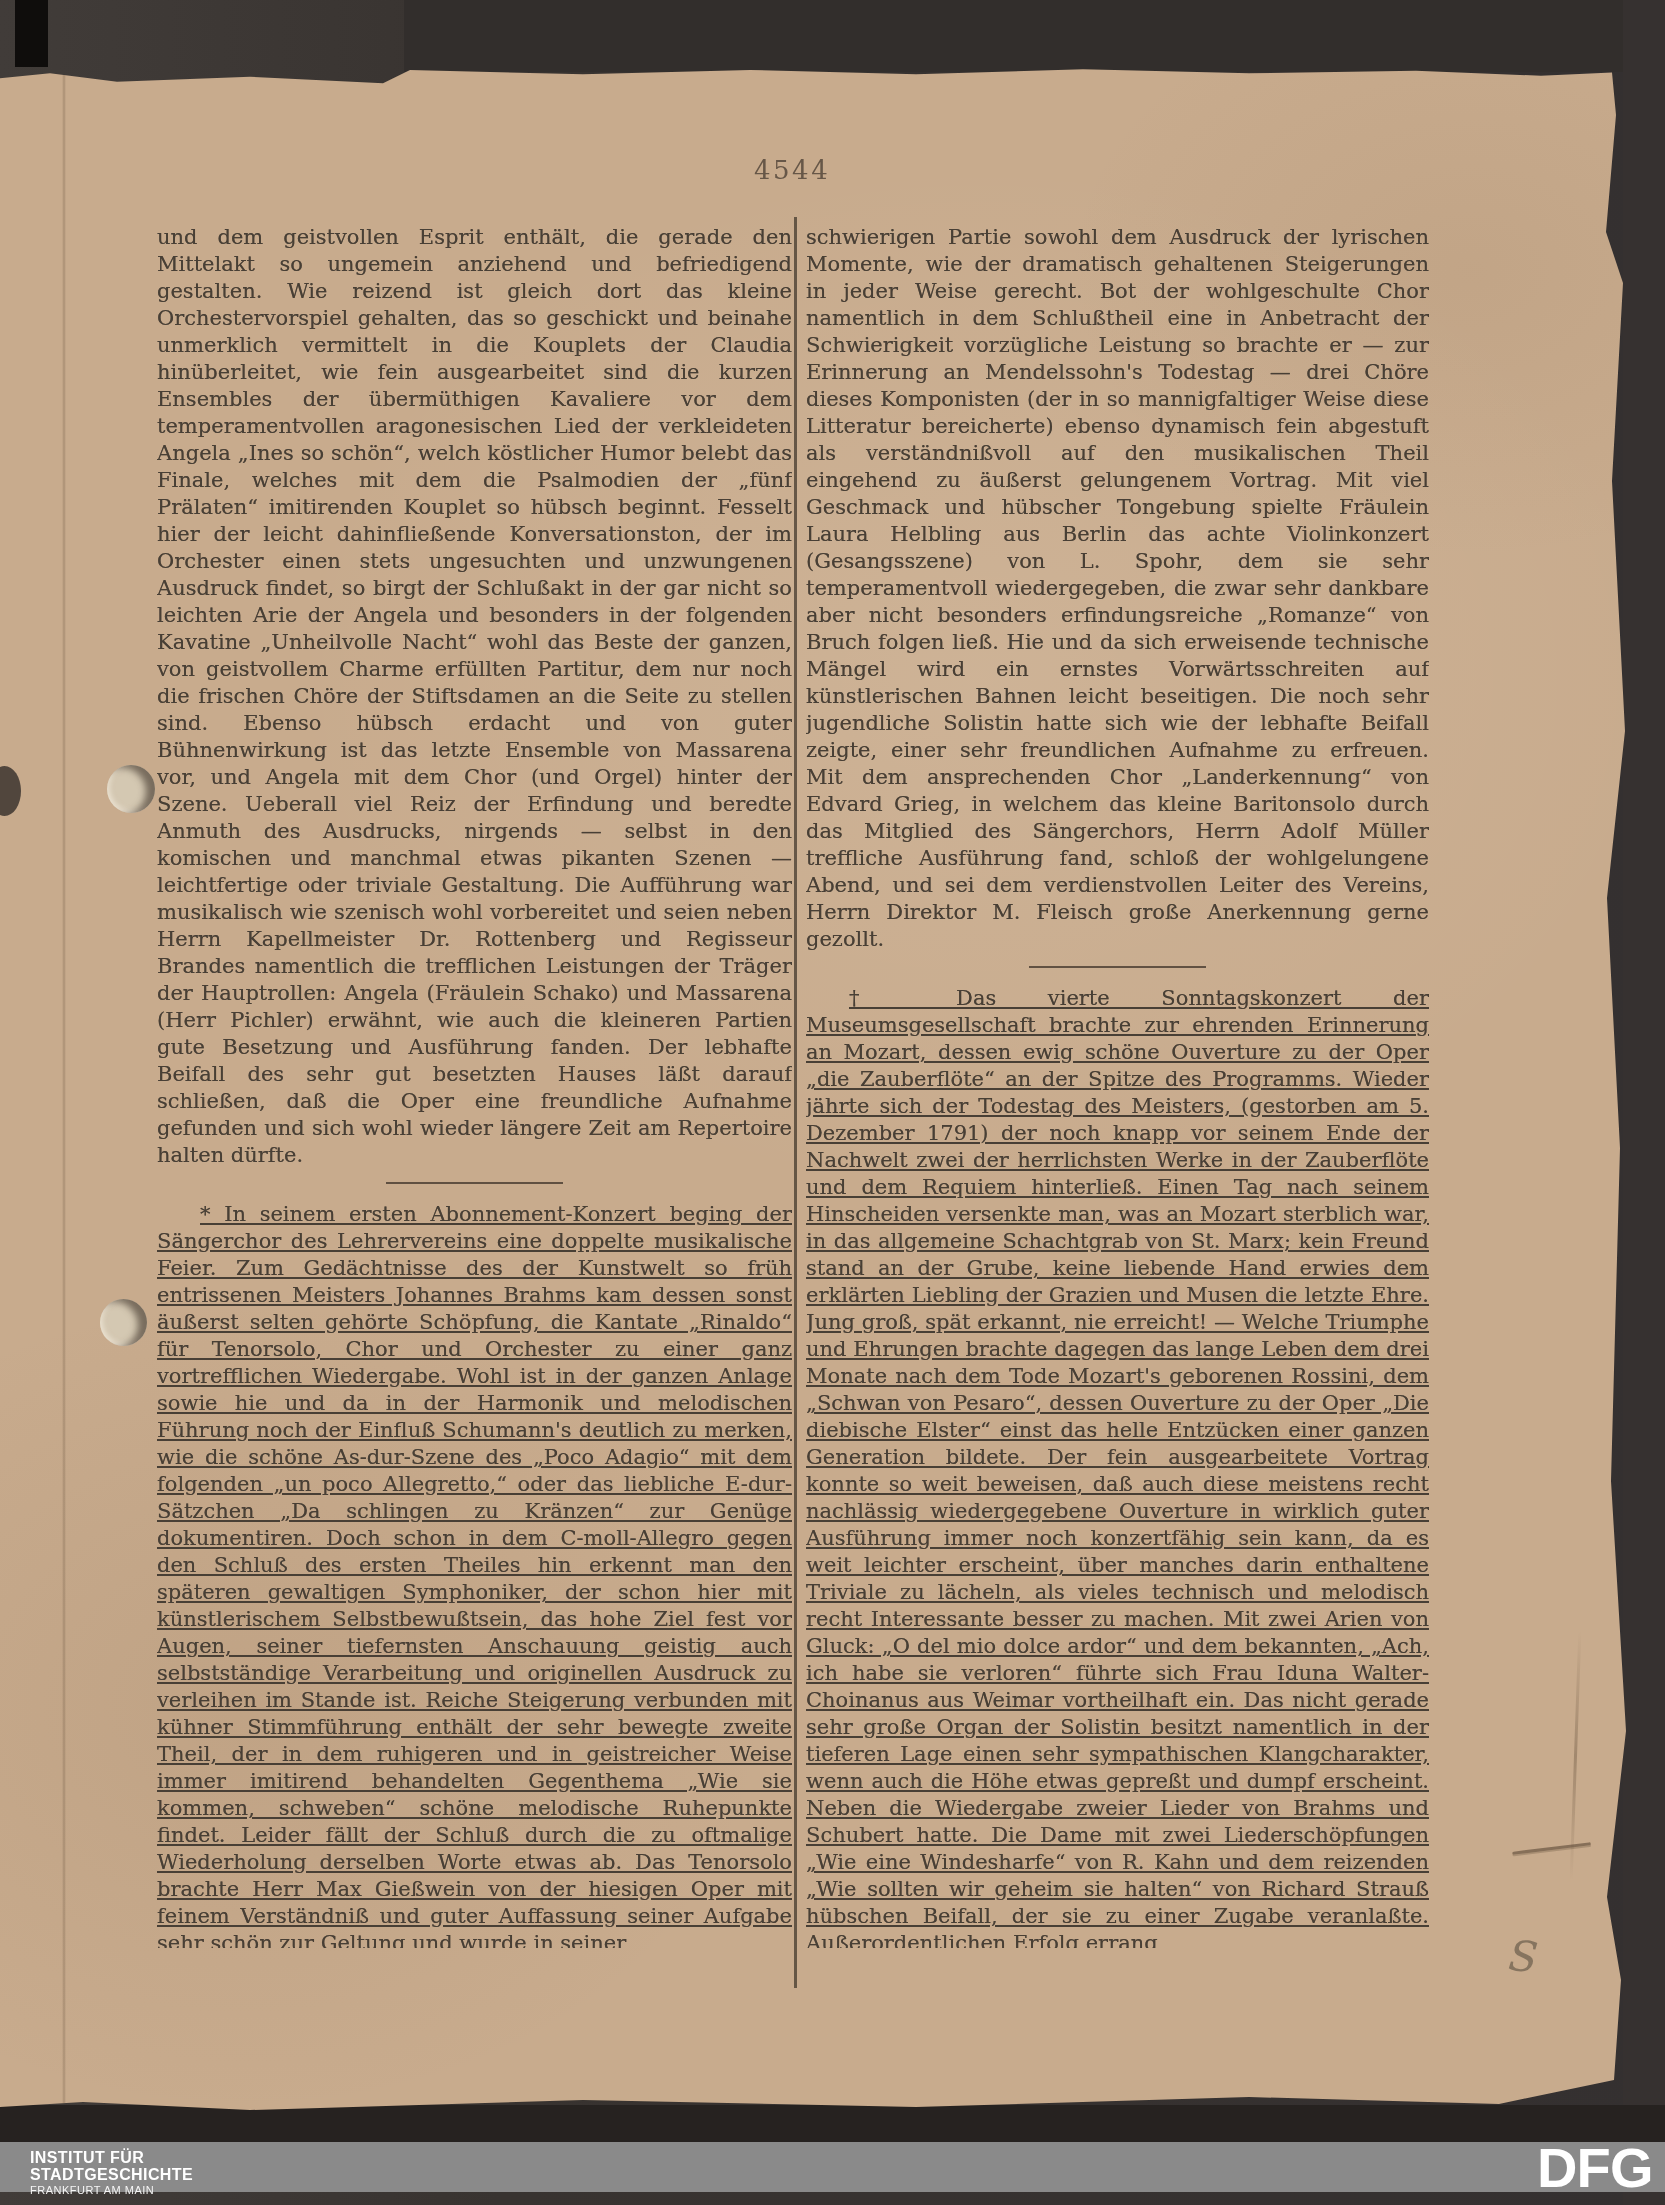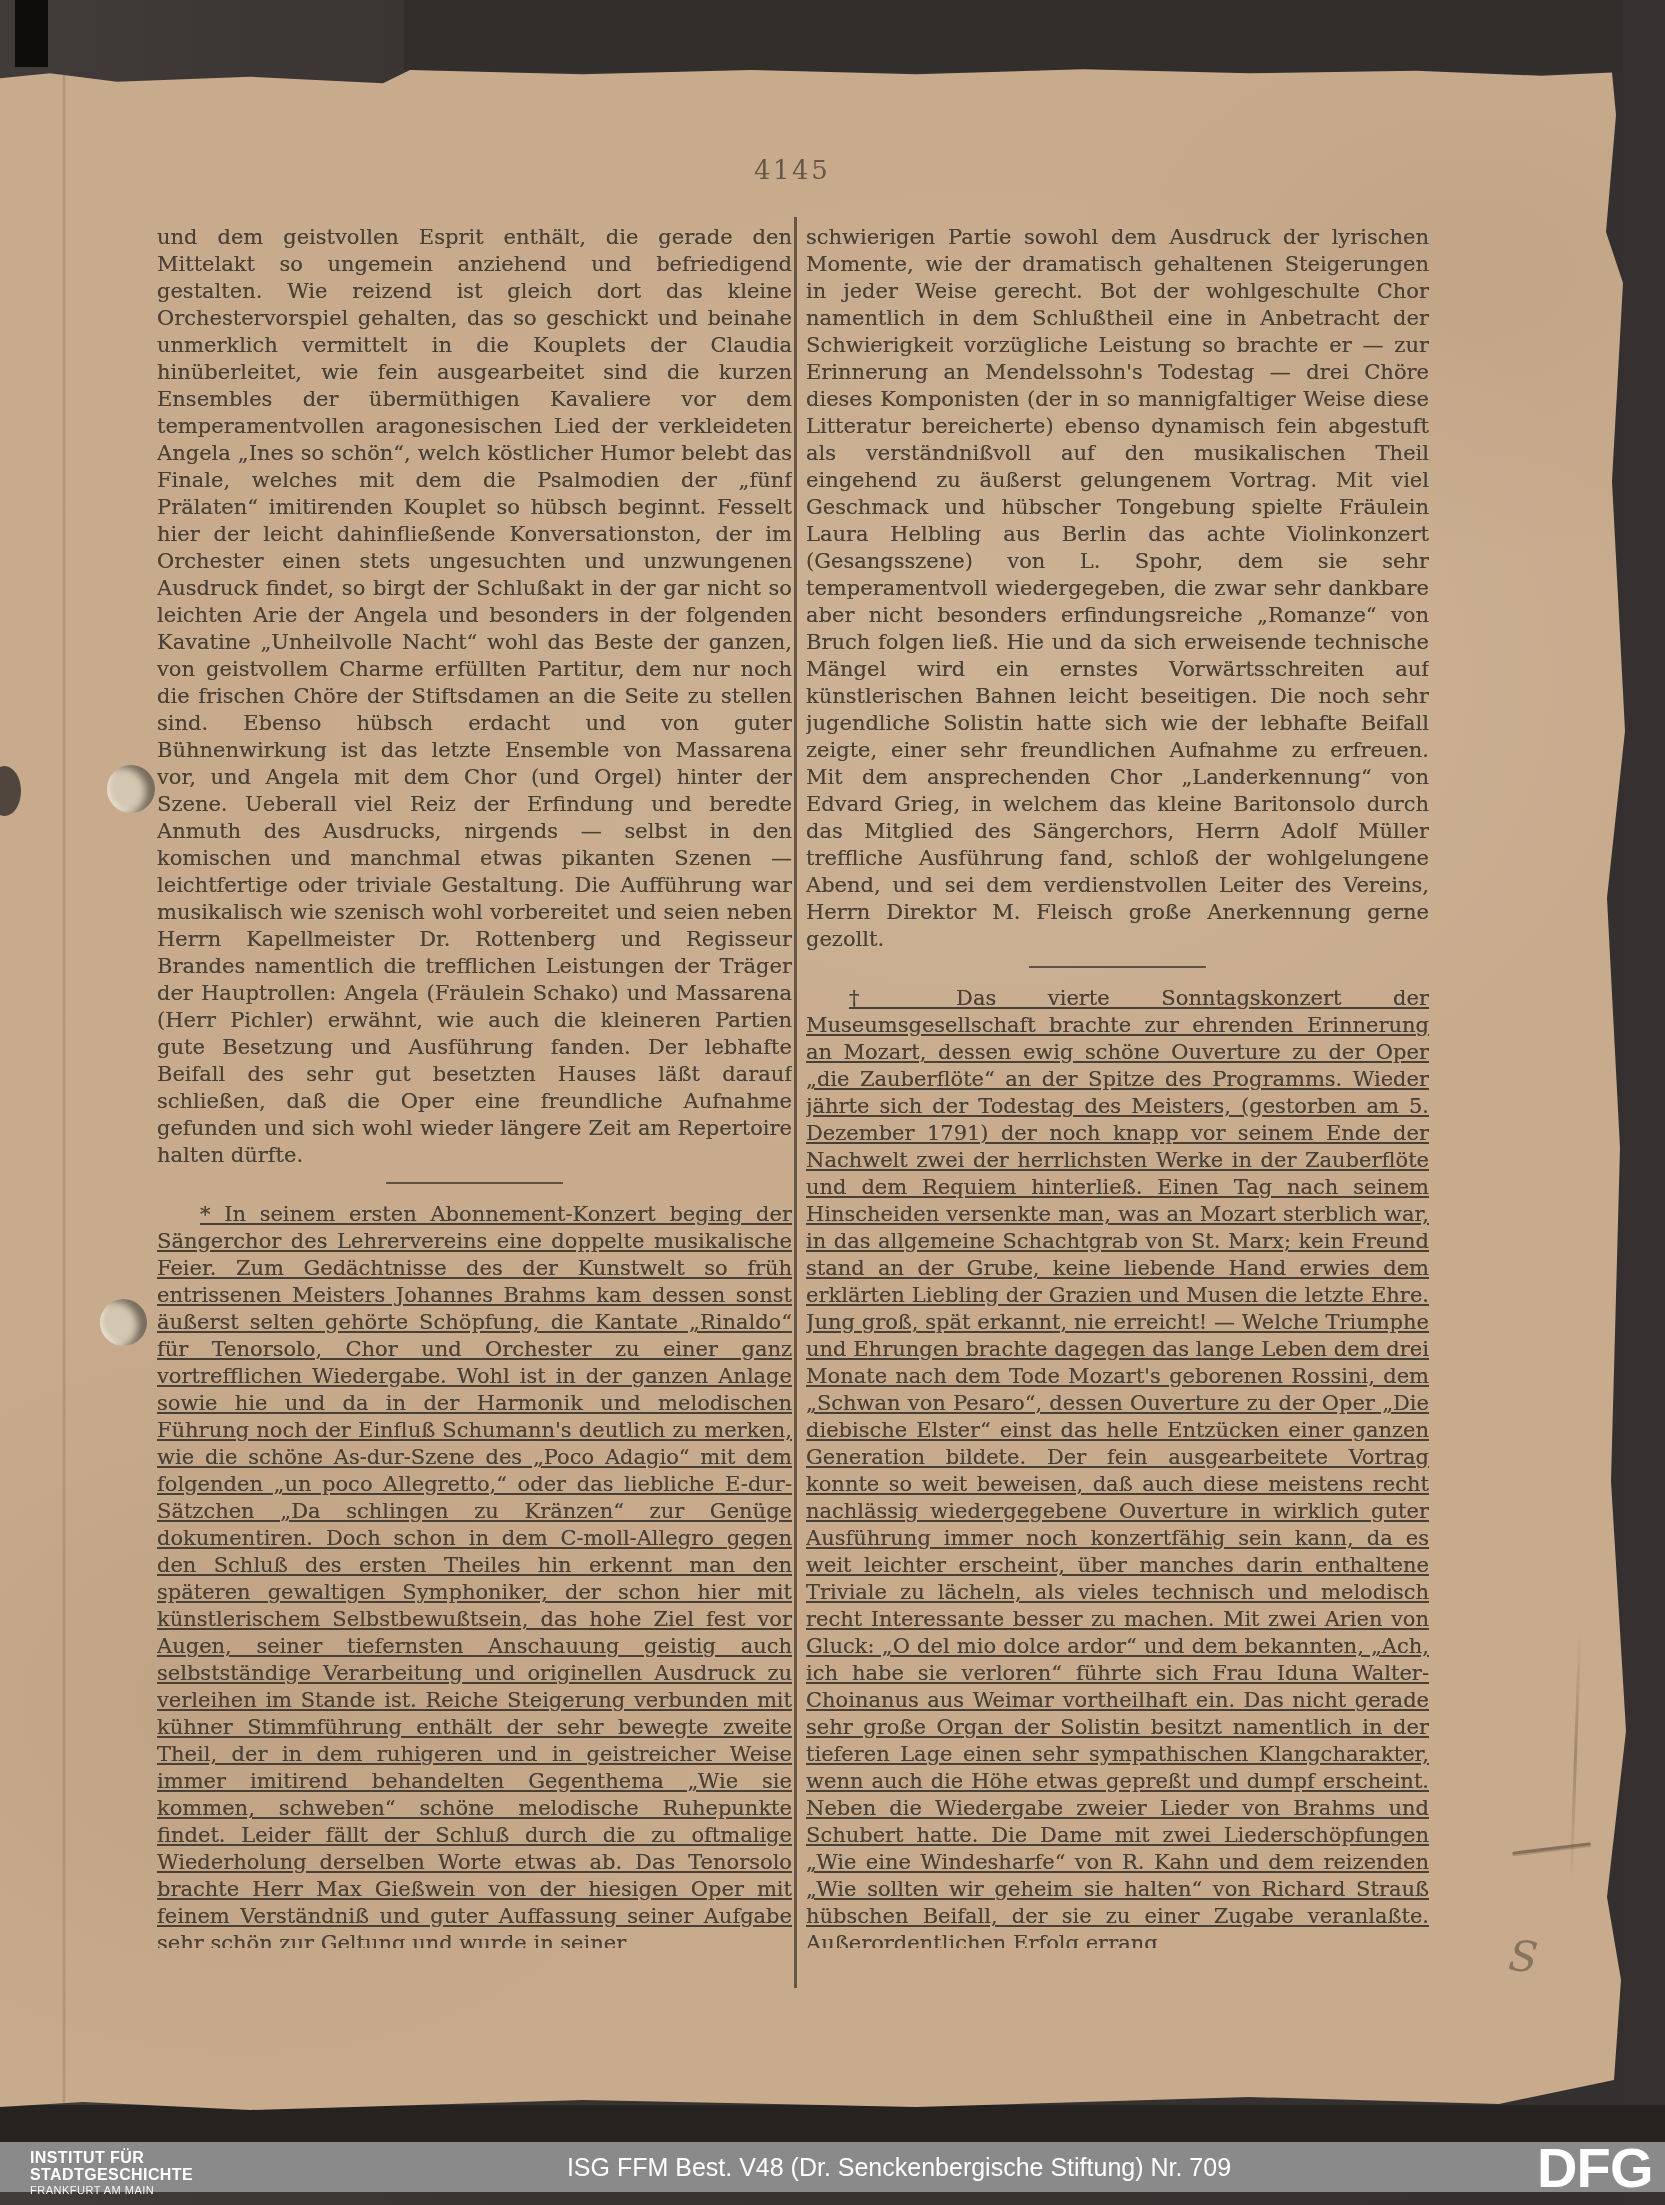--- a/index.html
+++ b/index.html
@@ -74,21 +74,21 @@
   <div class="top-black-bar"></div>
   <div class="top-shade"></div>
   <div class="right-dark-strip"></div>
   <div class="bottom-dark-strip"></div>
 
   <div class="paper">
     <div class="fold-line"></div>
     <div class="right-crease"></div>
     <div class="tear-squiggle"></div>
 
-    <div class="page-number">4145</div>
+    <div class="page-number">4544</div>
 
     <div class="column left">
         <div class="para">und dem geistvollen Esprit enthält, die gerade den Mittelakt so ungemein anziehend und befriedigend gestalten. Wie reizend ist gleich dort das kleine Orchestervorspiel gehalten, das so geschickt und beinahe unmerklich vermittelt in die Kouplets der Claudia hinüberleitet, wie fein ausgearbeitet sind die kurzen Ensembles der übermüthigen Kavaliere vor dem temperamentvollen aragonesischen Lied der verkleideten Angela „Ines so schön“, welch köstlicher Humor belebt das Finale, welches mit dem die Psalmodien der „fünf Prälaten“ imitirenden Kouplet so hübsch beginnt. Fesselt hier der leicht dahinfließende Konversationston, der im Orchester einen stets ungesuchten und unzwungenen Ausdruck findet, so birgt der Schlußakt in der gar nicht so leichten Arie der Angela und besonders in der folgenden Kavatine „Unheilvolle Nacht“ wohl das Beste der ganzen, von geistvollem Charme erfüllten Partitur, dem nur noch die frischen Chöre der Stiftsdamen an die Seite zu stellen sind. Ebenso hübsch erdacht und von guter Bühnenwirkung ist das letzte Ensemble von Massarena vor, und Angela mit dem Chor (und Orgel) hinter der Szene. Ueberall viel Reiz der Erfindung und beredte Anmuth des Ausdrucks, nirgends — selbst in den komischen und manchmal etwas pikanten Szenen — leichtfertige oder triviale Gestaltung. Die Aufführung war musikalisch wie szenisch wohl vorbereitet und seien neben Herrn Kapellmeister Dr. Rottenberg und Regisseur Brandes namentlich die trefflichen Leistungen der Träger der Hauptrollen: Angela (Fräulein Schako) und Massarena (Herr Pichler) erwähnt, wie auch die kleineren Partien gute Besetzung und Ausführung fanden. Der lebhafte Beifall des sehr gut besetzten Hauses läßt darauf schließen, daß die Oper eine freundliche Aufnahme gefunden und sich wohl wieder längere Zeit am Repertoire halten dürfte.</div>
         <div class="article-rule"></div>
         <div class="para indent">* In seinem ersten Abonnement-Konzert beging der Sängerchor des Lehrervereins eine doppelte musikalische Feier. Zum Gedächtnisse des der Kunstwelt so früh entrissenen Meisters Johannes Brahms kam dessen sonst äußerst selten gehörte Schöpfung, die Kantate „Rinaldo“ für Tenorsolo, Chor und Orchester zu einer ganz vortrefflichen Wiedergabe. Wohl ist in der ganzen Anlage sowie hie und da in der Harmonik und melodischen Führung noch der Einfluß Schumann's deutlich zu merken, wie die schöne As-dur-Szene des „Poco Adagio“ mit dem folgenden „un poco Allegretto,“ oder das liebliche E-dur-Sätzchen „Da schlingen zu Kränzen“ zur Genüge dokumentiren. Doch schon in dem C-moll-Allegro gegen den Schluß des ersten Theiles hin erkennt man den späteren gewaltigen Symphoniker, der schon hier mit künstlerischem Selbstbewußtsein, das hohe Ziel fest vor Augen, seiner tiefernsten Anschauung geistig auch selbstständige Verarbeitung und originellen Ausdruck zu verleihen im Stande ist. Reiche Steigerung verbunden mit kühner Stimmführung enthält der sehr bewegte zweite Theil, der in dem ruhigeren und in geistreicher Weise immer imitirend behandelten Gegenthema „Wie sie kommen, schweben“ schöne melodische Ruhepunkte findet. Leider fällt der Schluß durch die zu oftmalige Wiederholung derselben Worte etwas ab. Das Tenorsolo brachte Herr Max Gießwein von der hiesigen Oper mit feinem Verständniß und guter Auffassung seiner Aufgabe sehr schön zur Geltung und wurde in seiner</div>
       </div>
     <div class="col-divider"></div>
     <div class="column right">
         <div class="para">schwierigen Partie sowohl dem Ausdruck der lyrischen Momente, wie der dramatisch gehaltenen Steigerungen in jeder Weise gerecht. Bot der wohlgeschulte Chor namentlich in dem Schlußtheil eine in Anbetracht der Schwierigkeit vorzügliche Leistung so brachte er — zur Erinnerung an Mendelssohn's Todestag — drei Chöre dieses Komponisten (der in so mannigfaltiger Weise diese Litteratur bereicherte) ebenso dynamisch fein abgestuft als verständnißvoll auf den musikalischen Theil eingehend zu äußerst gelungenem Vortrag. Mit viel Geschmack und hübscher Tongebung spielte Fräulein Laura Helbling aus Berlin das achte Violinkonzert (Gesangsszene) von L. Spohr, dem sie sehr temperamentvoll wiedergegeben, die zwar sehr dankbare aber nicht besonders erfindungsreiche „Romanze“ von Bruch folgen ließ. Hie und da sich erweisende technische Mängel wird ein ernstes Vorwärtsschreiten auf künstlerischen Bahnen leicht beseitigen. Die noch sehr jugendliche Solistin hatte sich wie der lebhafte Beifall zeigte, einer sehr freundlichen Aufnahme zu erfreuen. Mit dem ansprechenden Chor „Landerkennung“ von Edvard Grieg, in welchem das kleine Baritonsolo durch das Mitglied des Sängerchors, Herrn Adolf Müller treffliche Ausführung fand, schloß der wohlgelungene Abend, und sei dem verdienstvollen Leiter des Vereins, Herrn Direktor M. Fleisch große Anerkennung gerne gezollt.</div>
         <div class="article-rule"></div>
@@ -101,18 +101,17 @@
 
     <div class="handwritten-mark">S</div>
   </div>
 
   <div class="footer-bar">
     <div class="institute">
       <div class="l1">INSTITUT FÜR</div>
       <div class="l2">STADTGESCHICHTE</div>
       <div class="l3">FRANKFURT AM MAIN</div>
     </div>
-    <div class="reference">ISG FFM Best. V48 (Dr. Senckenbergische Stiftung) Nr. 709</div>
     <div class="dfg-logo">DFG</div>
   </div>
 
 </div>
 
 
 </body></html>

